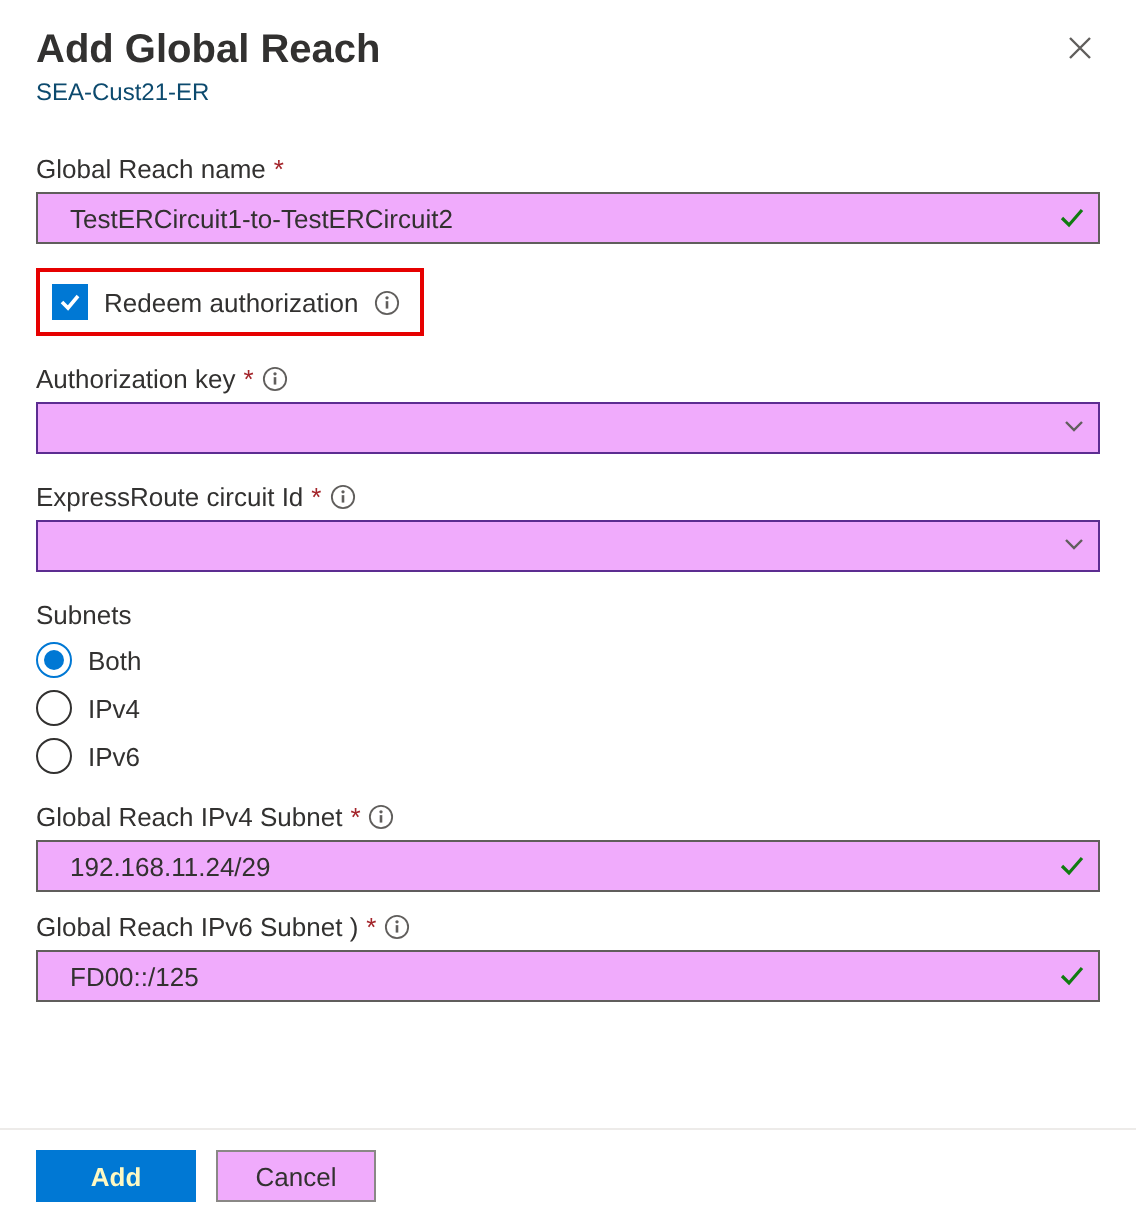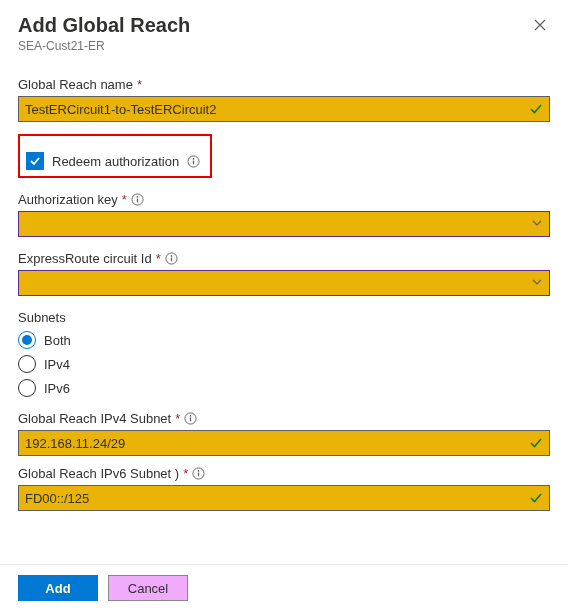--- a/index.html
+++ b/index.html
@@ -9,44 +9,44 @@
       color: #323130;
       width: 568px;
       height: 615px;
       padding: 14px 18px;
       background: #fff;
       position: relative;
     }
     .header-row { display: flex; justify-content: space-between; align-items: center; }
     .title { font-size: 20px; font-weight: 600; color: #323130; }
     .close-x { font-size: 16px; color: #605e5c; cursor: pointer; line-height: 1; padding: 2px 4px; }
-    .subtitle { font-size: 12px; color: #737373; margin-top: 2px; margin-bottom: 24px; }
+    .subtitle { font-size: 12px; color: #0c4a6e; margin-top: 2px; margin-bottom: 24px; }
     .field-label { font-size: 13px; color: #323130; margin-bottom: 4px; display: flex; align-items: center; gap: 4px; }
     .req { color: #a4262c; }
     .info-icon { display: inline-flex; }
     .input-shell {
       border: 1px solid #605e5c;
       width: 100%;
       height: 26px;
       display: flex;
       align-items: center;
-      padding: 0 6px 0 6px;
+      padding: 0 6px 0 16px;
       font-size: 13px;
       color: #323130;
-      background: #eab308;
+      background: #f0abfc;
     }
     .input-shell .val { flex: 1; white-space: nowrap; overflow: hidden; }
     .input-shell .tick { color: #107c10; display: flex; }
     .space-md { margin-top: 14px; }
     .space-sm { margin-top: 10px; }
     .highlight-box {
       border: 2px solid #e60000;
       display: inline-flex;
       align-items: center;
-      padding: 16px 10px 6px 6px;
+      padding: 6px 10px 6px 6px;
       margin-top: 12px;
       gap: 8px;
     }
     .checkbox {
       width: 18px; height: 18px;
       background: #0078d4;
       display: inline-flex; align-items: center; justify-content: center;
     }
     .checkbox svg { display: block; }
     .radio-row { display: flex; align-items: center; gap: 8px; margin-top: 6px; }

